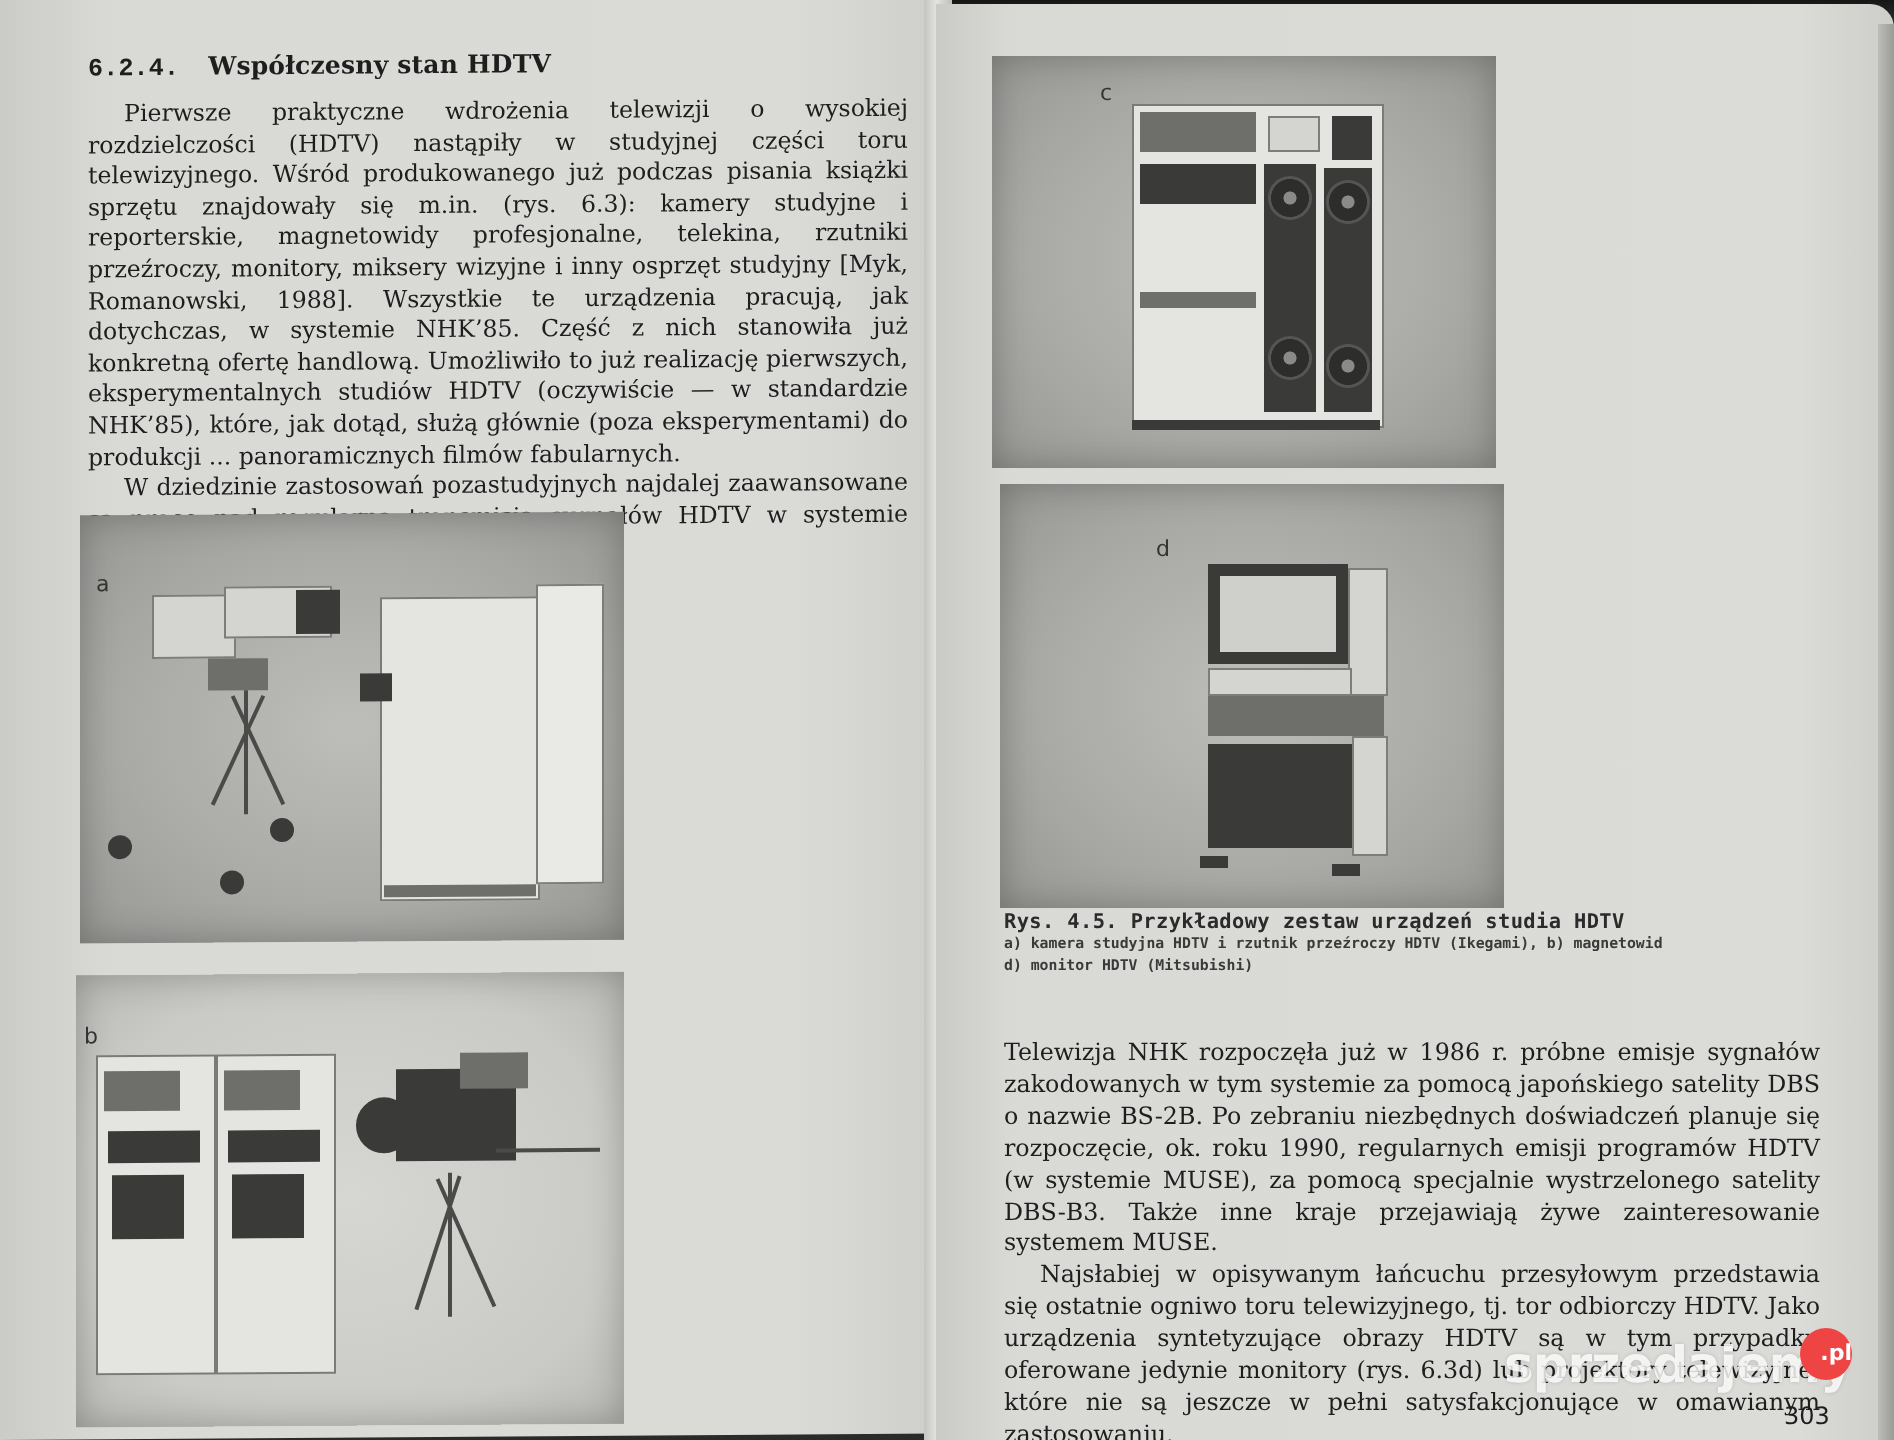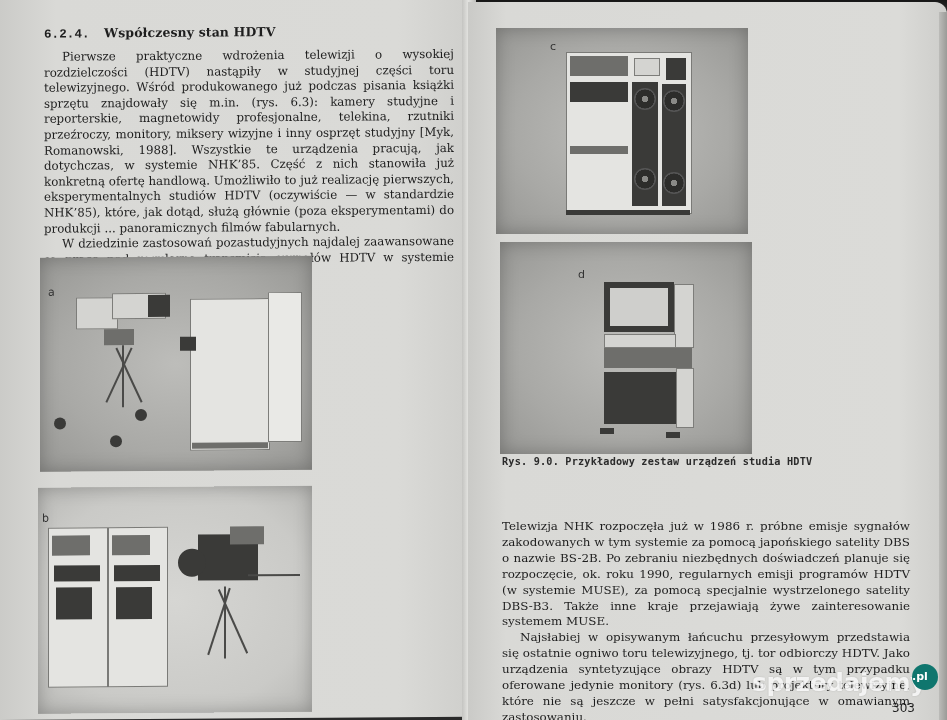--- a/index.html
+++ b/index.html
@@ -76,22 +76,22 @@
       position: absolute; left: 424px; top: 699px; font-size: 12px; font-family: "DejaVu Sans", sans-serif;
     }
     .watermark {
       position: absolute; left: 752px; top: 668px;
       font-family: "DejaVu Sans", sans-serif; font-weight: bold; font-size: 25px;
       color: rgba(255,255,255,0.82); letter-spacing: -0.5px;
       text-shadow: 0 0 2px rgba(0,0,0,0.15);
     }
     .wm-badge {
       position: absolute; left: 900px; top: 664px; width: 26px; height: 26px; border-radius: 50%;
-      background: #0f766e; color: #fff; font-family: "DejaVu Sans", sans-serif; font-weight: bold;
-      font-size: 11px; line-height: 26px; text-align: left; margin-left: 12px;
+      background: #ef4444; color: #fff; font-family: "DejaVu Sans", sans-serif; font-weight: bold;
+      font-size: 11px; line-height: 26px; text-align: right;
     }
   </style>
 </head>
 <body>
 
 <div class="top-dark"></div>
 
 <div class="page left">
   <div class="section-heading">
     <span class="num">6.2.4.</span>
@@ -173,21 +173,23 @@
     <div class="shape lite" style="left:174px; top:42px; width:18px; height:62px;"></div>
     <div class="shape lite" style="left:104px; top:92px; width:70px; height:12px;"></div>
     <div class="shape mid" style="left:104px; top:106px; width:88px; height:20px;"></div>
     <div class="shape dark" style="left:104px; top:130px; width:72px; height:52px;"></div>
     <div class="shape lite" style="left:176px; top:126px; width:16px; height:58px;"></div>
     <div class="shape dark" style="left:100px; top:186px; width:14px; height:6px;"></div>
     <div class="shape dark" style="left:166px; top:190px; width:14px; height:6px;"></div>
   </div>
 
   <div class="caption">
-    <div class="cap-title">Rys. 9.0. Przykładowy zestaw urządzeń studia HDTV</div>
+    <div class="cap-title">Rys. 4.5. Przykładowy zestaw urządzeń studia HDTV</div>
+    <div class="cap-line">a) kamera studyjna HDTV i rzutnik przeźroczy HDTV (Ikegami), b) magnetowid</div>
+    <div class="cap-line">d) monitor HDTV (Mitsubishi)</div>
   </div>
 
   <div class="text-block right-text">
     <p>Telewizja NHK rozpoczęła już w 1986 r. próbne emisje sygnałów zakodowanych w tym systemie za pomocą japońskiego satelity DBS o nazwie BS-2B. Po zebraniu niezbędnych doświadczeń planuje się rozpoczęcie, ok. roku 1990, regularnych emisji programów HDTV (w systemie MUSE), za pomocą specjalnie wystrzelonego satelity DBS-B3. Także inne kraje przejawiają żywe zainteresowanie systemem MUSE.</p>
     <p class="indent">Najsłabiej w opisywanym łańcuchu przesyłowym przedstawia się ostatnie ogniwo toru telewizyjnego, tj. tor odbiorczy HDTV. Jako urządzenia syntetyzujące obrazy HDTV są w tym przypadku oferowane jedynie monitory (rys. 6.3d) lub projektory telewizyjne, które nie są jeszcze w pełni satysfakcjonujące w omawianym zastosowaniu.</p>
   </div>
 
   <div class="page-number">303</div>
   <div class="right-edge"></div>
 </div>

